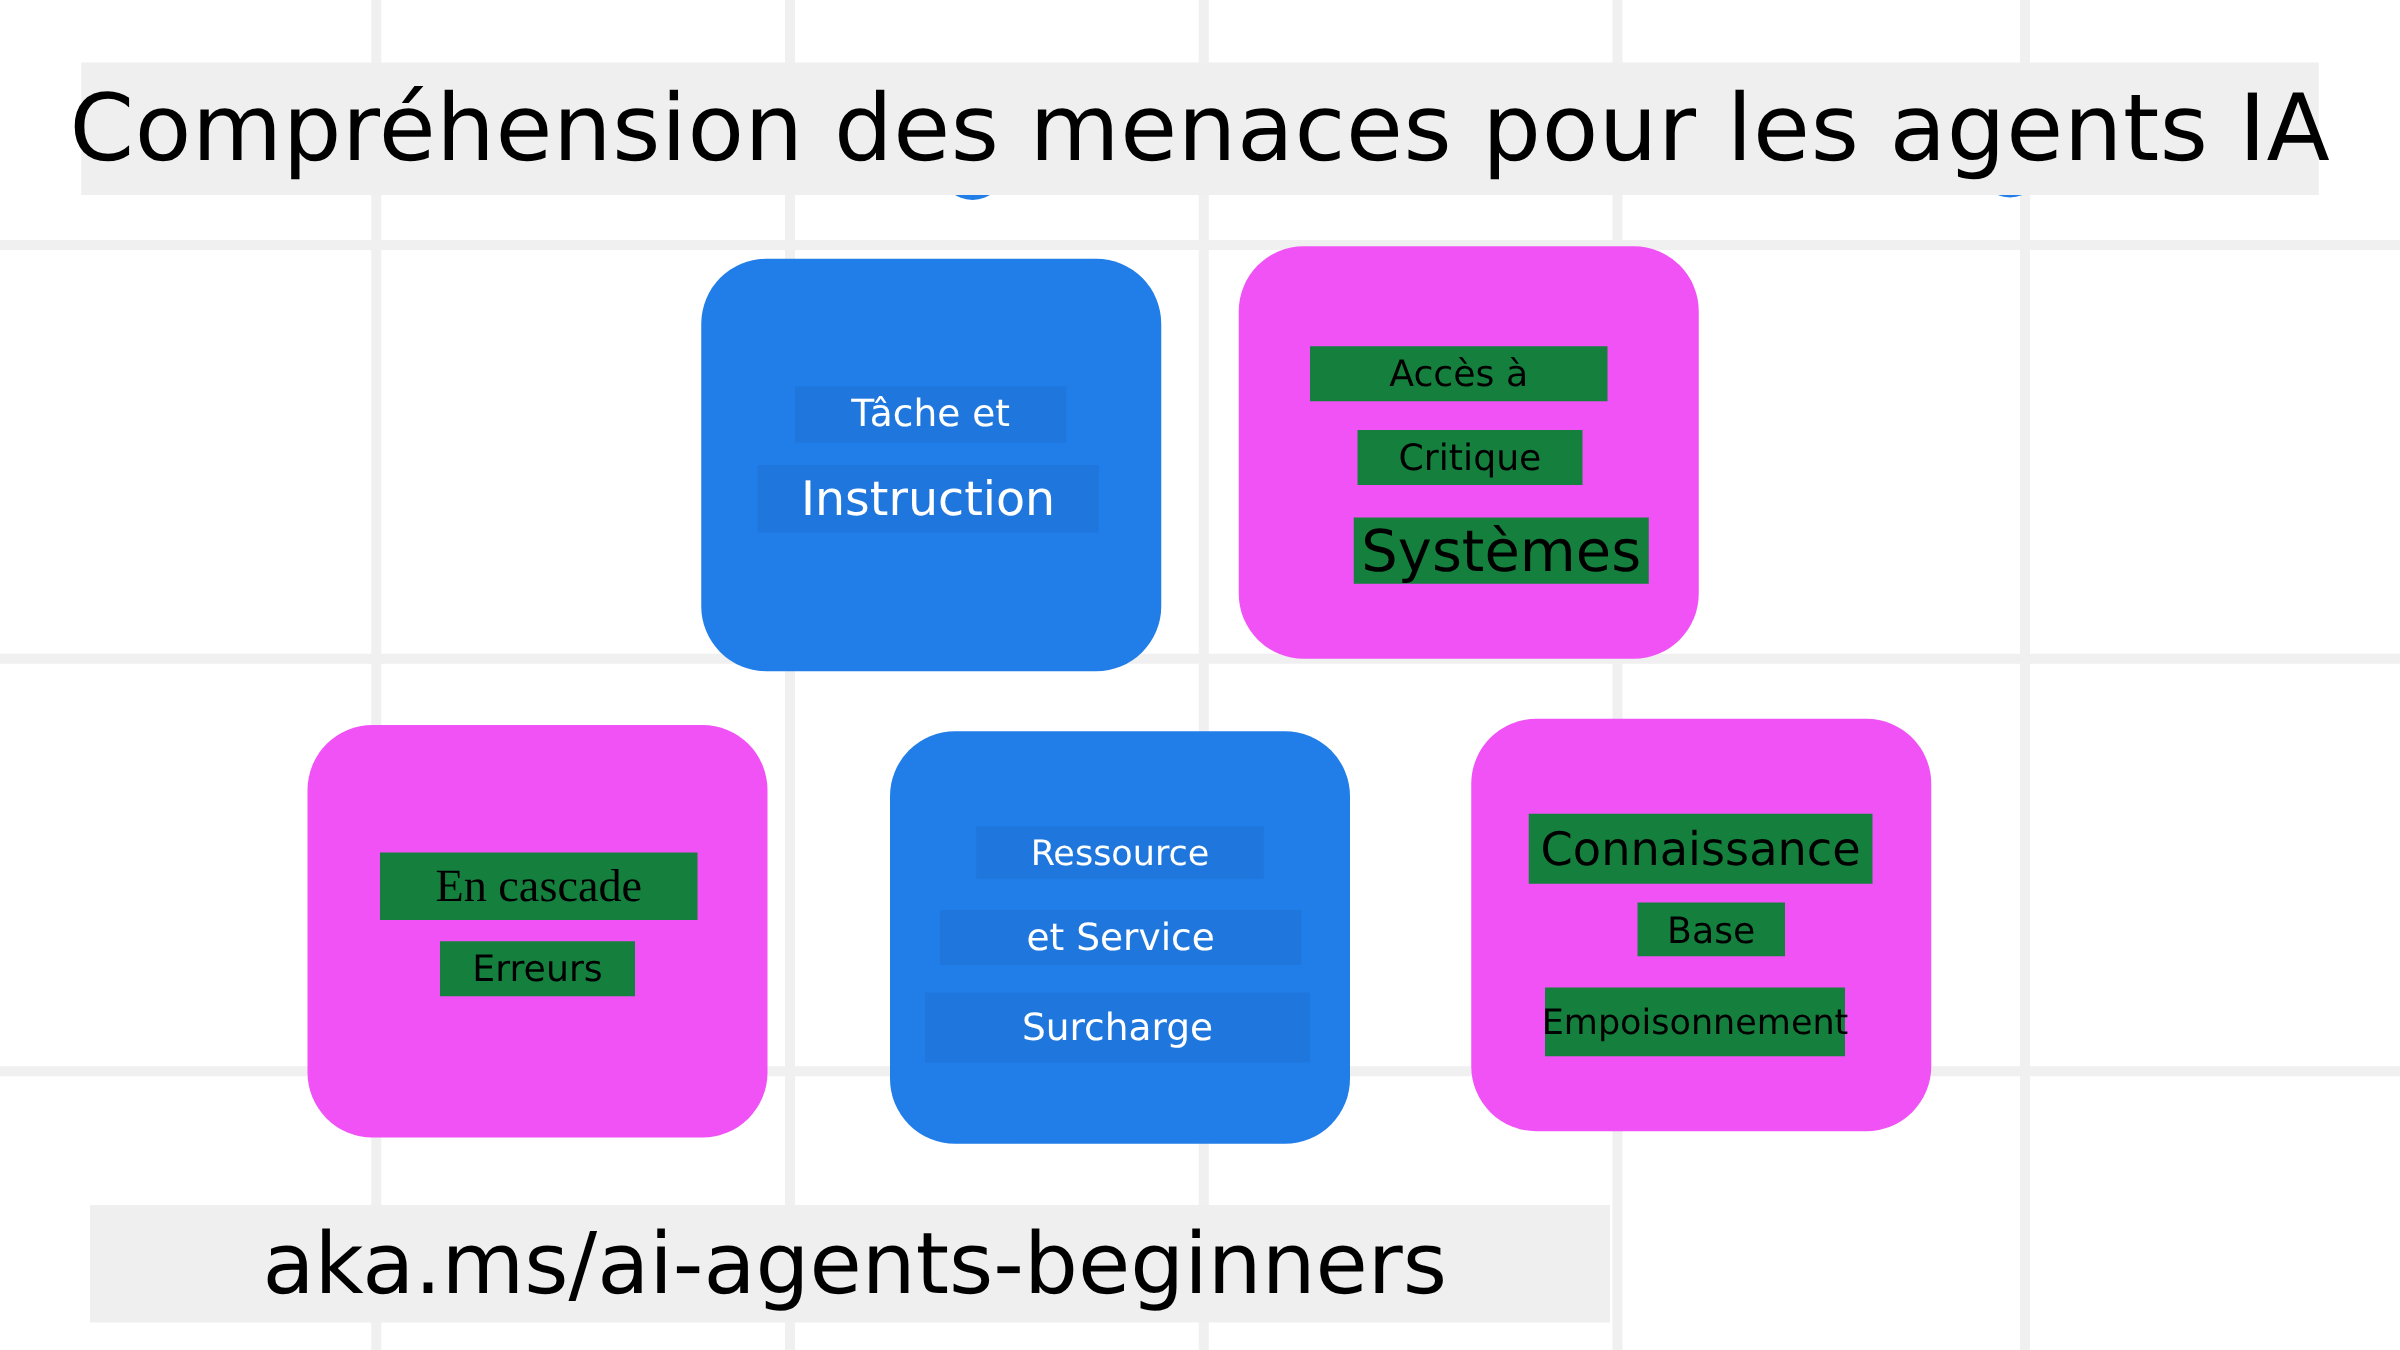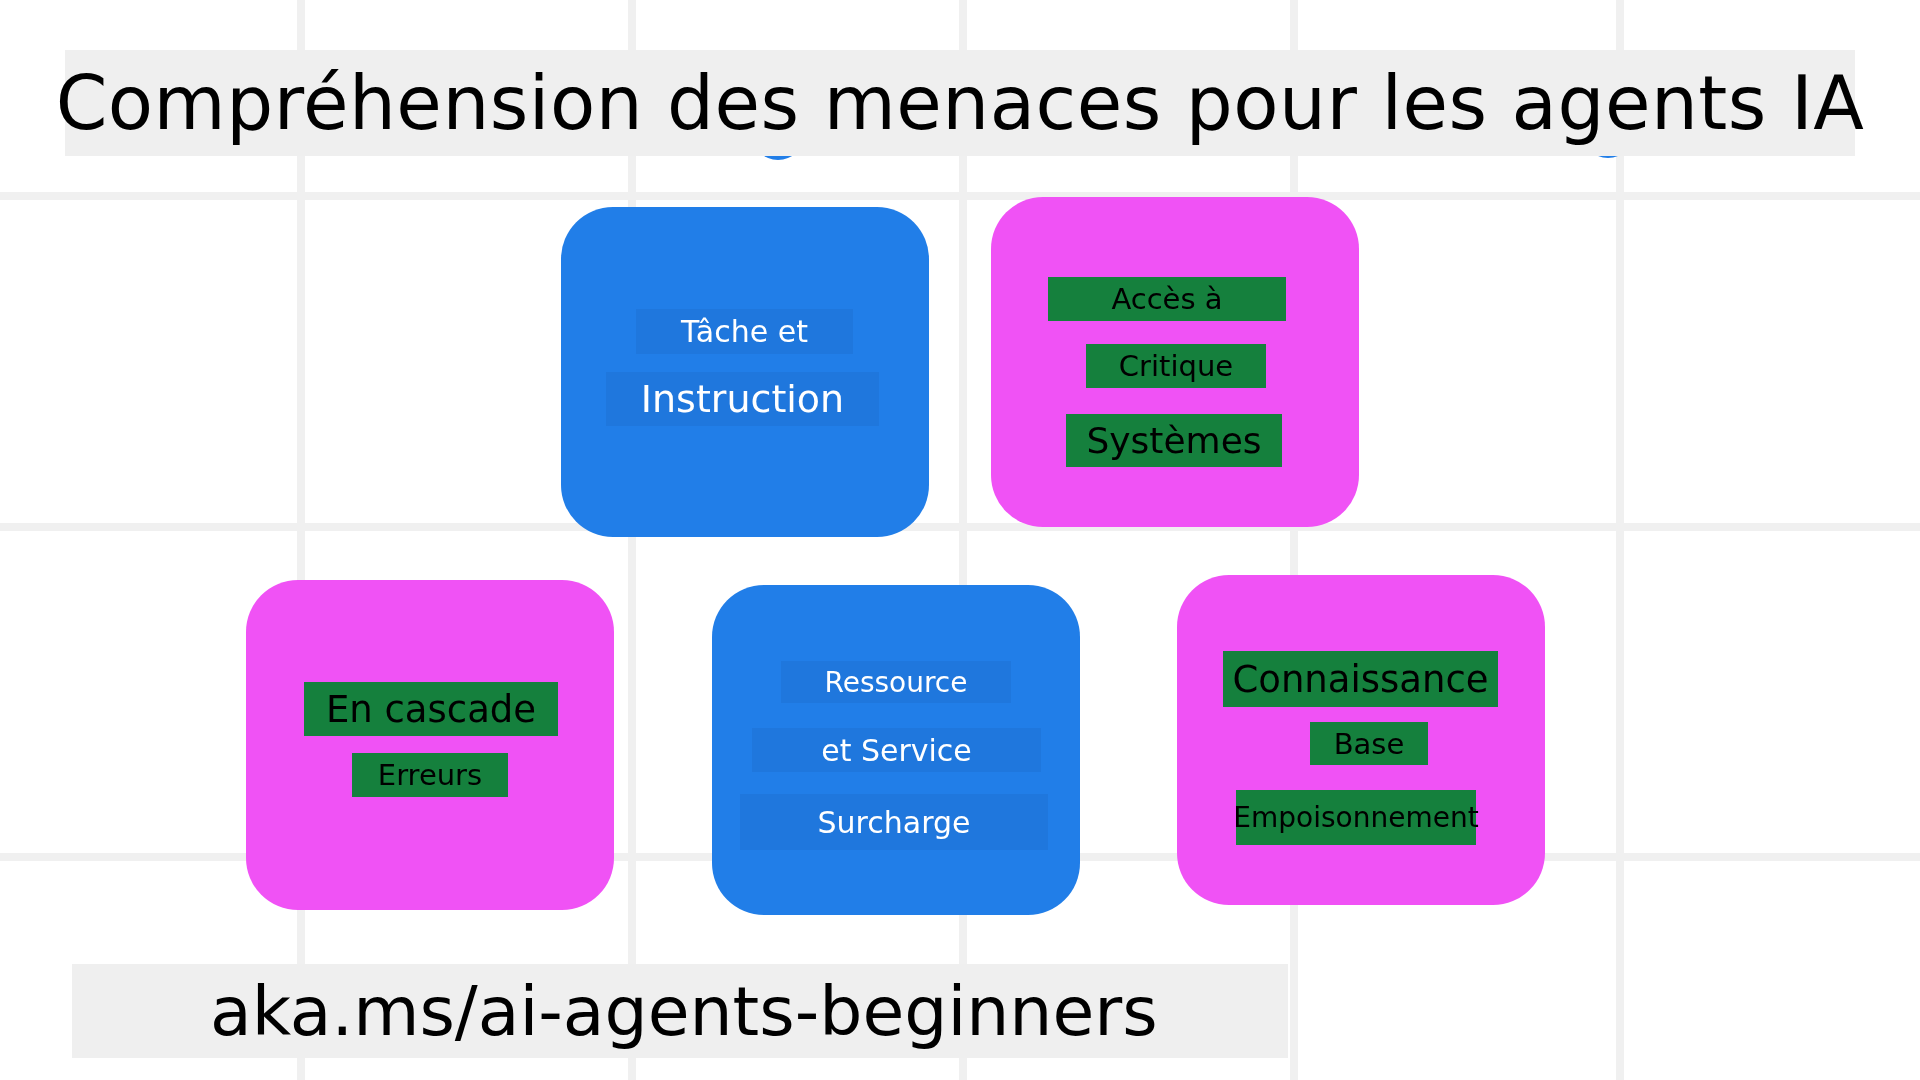--- a/index.html
+++ b/index.html
@@ -58,27 +58,27 @@
   </div>
 </div>
 
 <div class="card pink" style="left:991px; top:197px;">
   <div class="lbl" style="left:57px; top:80px; width:238px; height:44px; font-size:29px;">
     <span>Accès à</span>
   </div>
   <div class="lbl" style="left:95px; top:147px; width:180px; height:44px; font-size:29px;">
     <span>Critique</span>
   </div>
-  <div class="lbl" style="left:75px; top:217px; width:216px; height:53px; font-size:36px;">
+  <div class="lbl" style="left:92px; top:217px; width:236px; height:53px; font-size:46px;">
     <span>Systèmes</span>
   </div>
 </div>
 
 <div class="card pink" style="left:246px; top:580px;">
-  <div class="lbl" style="left:58px; top:102px; width:254px; height:54px; font-size:37px;">
+  <div class="lbl" style="left:58px; top:102px; width:254px; height:54px; font-size:37px;font-family:Liberation Serif, serif;">
     <span>En cascade</span>
   </div>
   <div class="lbl" style="left:106px; top:173px; width:156px; height:44px; font-size:29px;">
     <span>Erreurs</span>
   </div>
 </div>
 
 <div class="card blue" style="left:712px; top:575px;">
   <div class="lbl" style="left:40px; top:143px; width:289px; height:44px; font-size:30px;">
     <span>et Service</span>

